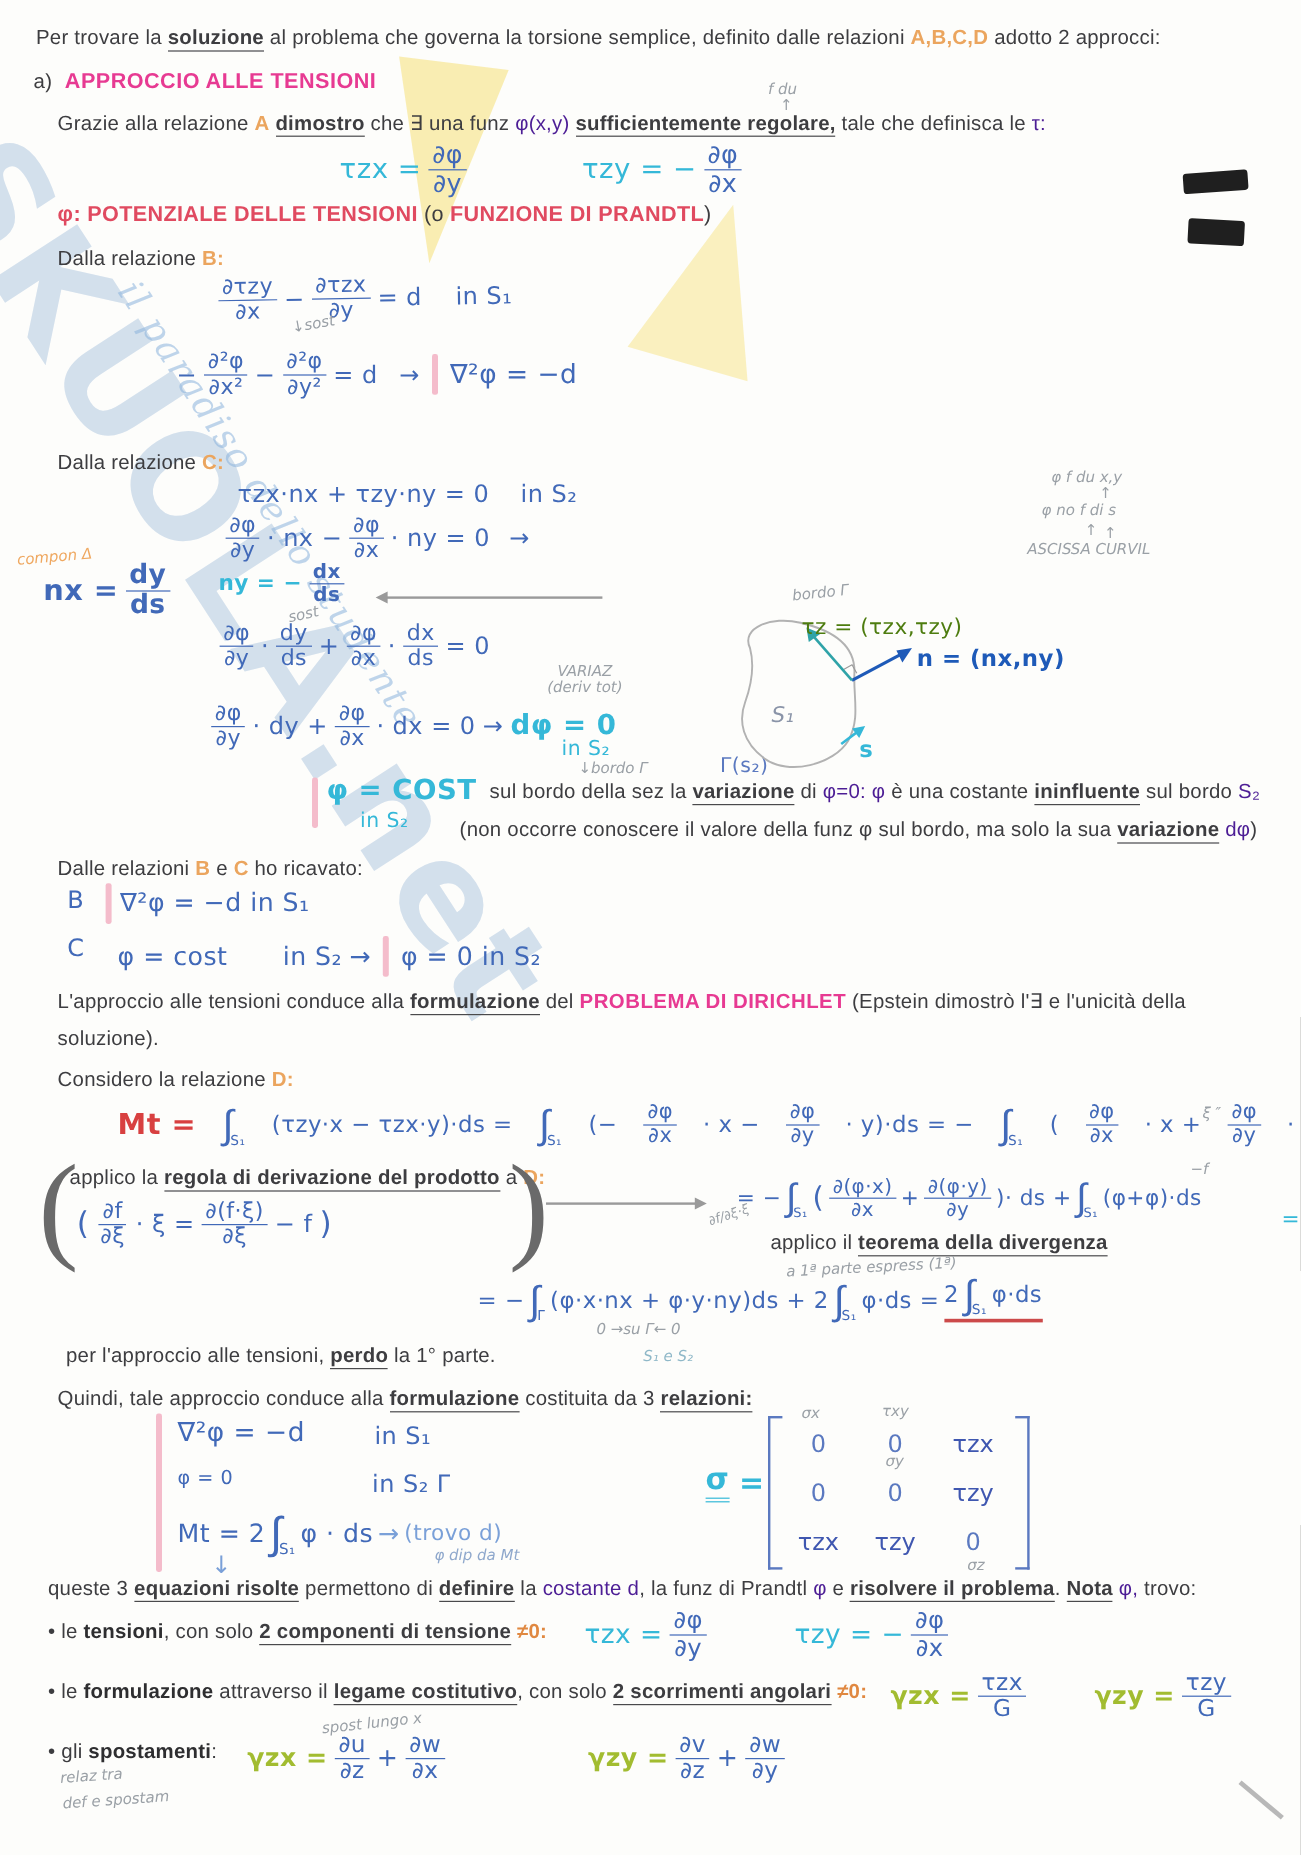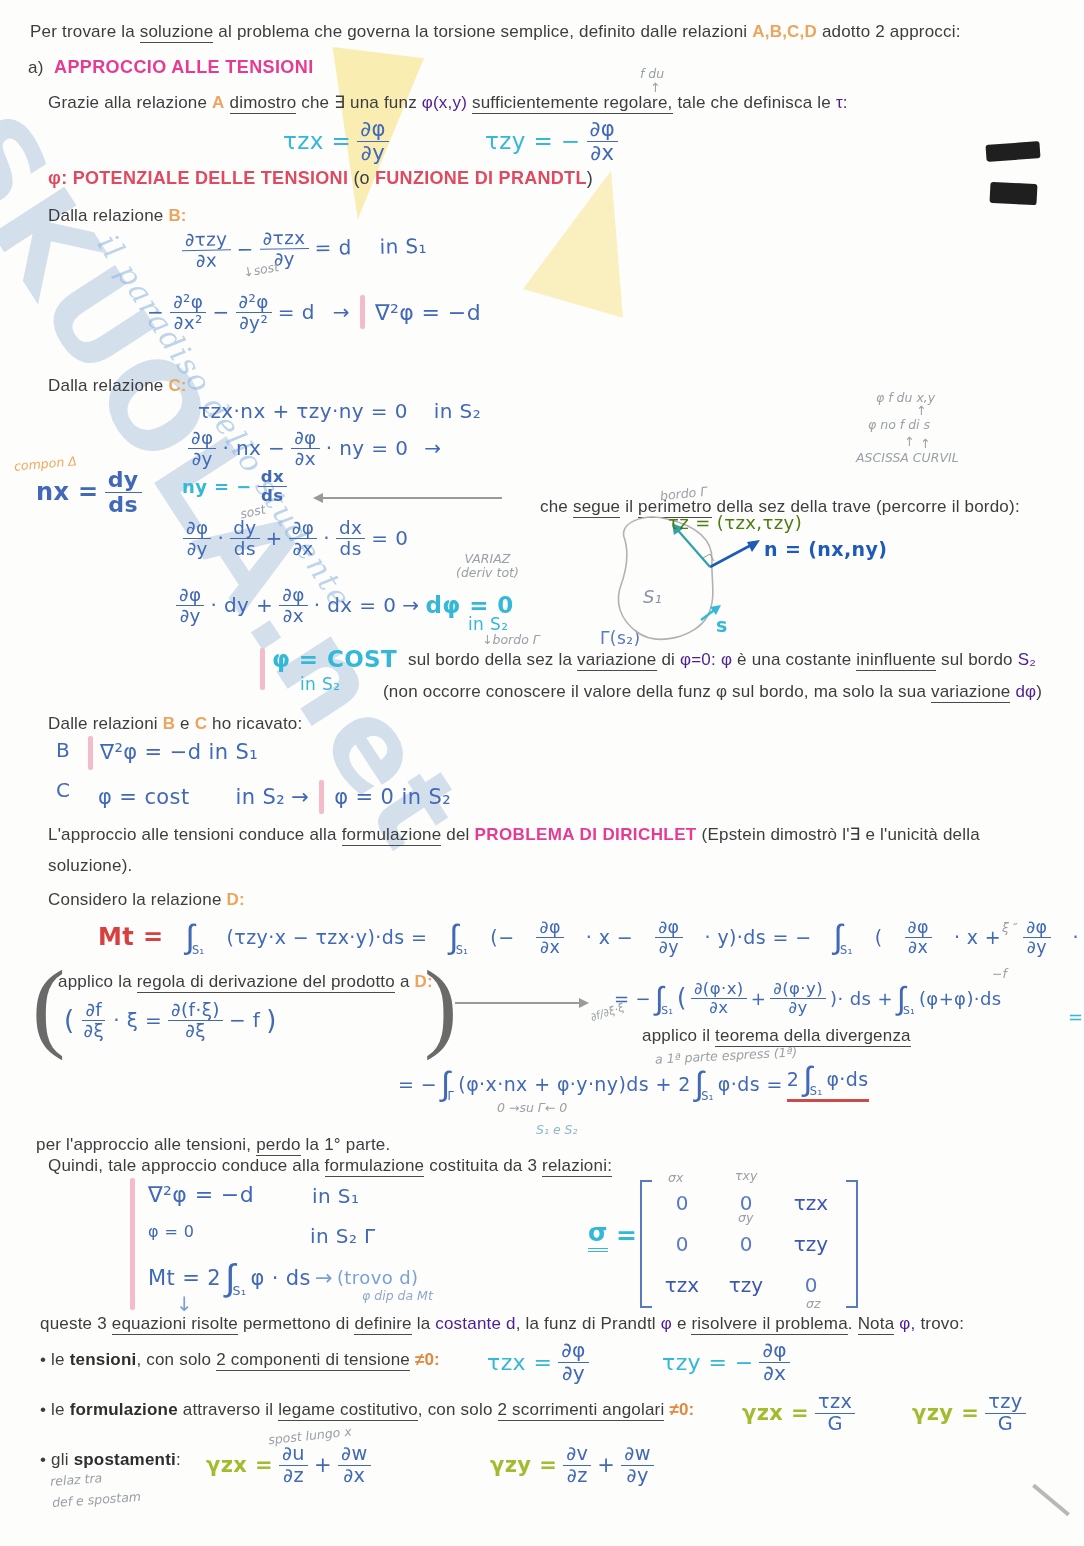--- a/index.html
+++ b/index.html
@@ -1,21 +1,21 @@
 <!DOCTYPE html>
 <html><head>
 <meta charset="utf-8">
 <style>
   html,body{margin:0;padding:0;background:#9a9a9a;}
   .page{position:relative;width:1084px;height:1546px;background:#fdfdfb;overflow:hidden;
         font-family:"Liberation Sans",sans-serif;}
   .abs{position:absolute;}
   .print{font-size:17px;color:#3d3d40;letter-spacing:.2px;white-space:nowrap;}
   .wrap{white-space:normal;}
-  .u{border-bottom:1.3px solid #4a4a4c;padding-bottom:1px;}
+  .u{border-bottom:1.3px solid #4a4a4c;padding-bottom:1px;font-weight:bold;}
   .orange{color:#eba55e;font-weight:bold;}
   .magenta{color:#e73a92;font-weight:bold;letter-spacing:.4px;}
   .redh{color:#e04a60;font-weight:bold;letter-spacing:.3px;}
   .cyan{color:#4c1d95;}
   .bold{font-weight:bold;color:#2e2e30;}
   .hw{color:#4169b8;font-size:20px;font-family:"DejaVu Sans",sans-serif;letter-spacing:.4px;white-space:nowrap;}
   .hwc{color:#35b8d8;}
   .hwteal{color:#4d7c0f;}
   .hwdark{color:#1e5ab8;}
   .green{color:#a2bc30;font-weight:bold;}
@@ -213,23 +213,20 @@
   </div>
   <div class="abs hw hwc" style="left:468px;top:614px;font-size:17px;">in S₂</div>
   <div class="abs pencil" style="left:482px;top:632px;">
     <span>↓</span><span>bordo Γ</span>
   </div>
   <div class="abs hw" style="left:600px;top:628px;font-size:17px;color:#5b79c0;">Γ(s₂)</div>
 
   <div class="abs pencil" style="left:856px;top:450px;">ASCISSA CURVIL</div>
   <div class="abs pencil" style="left:904px;top:434px;">↑</div>
   <div class="abs pencil" style="left:660px;top:486px;transform:rotate(-6deg);">bordo Γ</div>
-  <div class="abs print" style="left:540px;top:497px;">
-    <span>che </span><span class="u">segue</span><span> il </span><span class="u">perimetro</span><span> della sez della trave (percorre il bordo):</span>
-  </div>
 
   <div class="abs pencil" style="left:876px;top:390px;">φ f du x,y</div>
   <div class="abs pencil" style="left:916px;top:403px;">↑</div>
   <div class="abs pencil" style="left:868px;top:417px;">φ no f di s</div>
   <div class="abs pencil" style="left:920px;top:436px;">↑</div>
 
   <svg class="abs" style="left:595px;top:505px;" width="215" height="148" viewBox="0 0 215 148">
     <path d="M 30 35 C 22 18 48 8 72 14 C 98 20 118 32 117 56 C 116 76 122 94 112 112 C 100 132 62 142 42 127 C 24 114 20 96 26 80 C 31 66 34 50 30 35 Z" fill="none" stroke="#b2b2b2" stroke-width="1.6"></path>
     <polyline points="108,53 115,49 119,56" fill="none" stroke="#9a9a9a" stroke-width="1"></polyline>
     <line x1="115" y1="62" x2="160" y2="38" stroke="#1e5ab8" stroke-width="2.6"></line>
@@ -388,21 +385,21 @@
       <span class="intg">
           <span class="int">∫</span>
           <span class="isub">S₁</span>
         </span>
       <span>φ·ds</span>
     </span>
   </div>
   <div class="abs pencil" style="left:497px;top:1100px;">0 →su Γ← 0</div>
   <div class="abs pencil" style="left:536px;top:1122px;color:#8fb8c8;">S₁ e S₂</div>
 
-  <div class="abs print" style="left:36px;top:1120px;margin-top:15px;">
+  <div class="abs print" style="left:55px;top:1120px;">
     <span>per l'approccio alle tensioni, </span><span class="u">perdo</span><span> la 1° parte.</span>
   </div>
   <div class="abs print" style="left:48px;top:1156px;">
     <span>Quindi, tale approccio conduce alla </span><span class="u">formulazione</span><span> costituita da 3 </span><span class="u">relazioni:</span>
   </div>
 
   <div class="pbar" style="left:130px;top:1178px;height:132px;"></div>
   <div class="abs hw" style="left:148px;top:1182px;font-size:22px;">∇²φ = −d</div>
   <div class="abs hw" style="left:312px;top:1184px;">in S₁</div>
   <div class="abs hw" style="left:148px;top:1222px;font-size:16px;">φ = 0</div>

